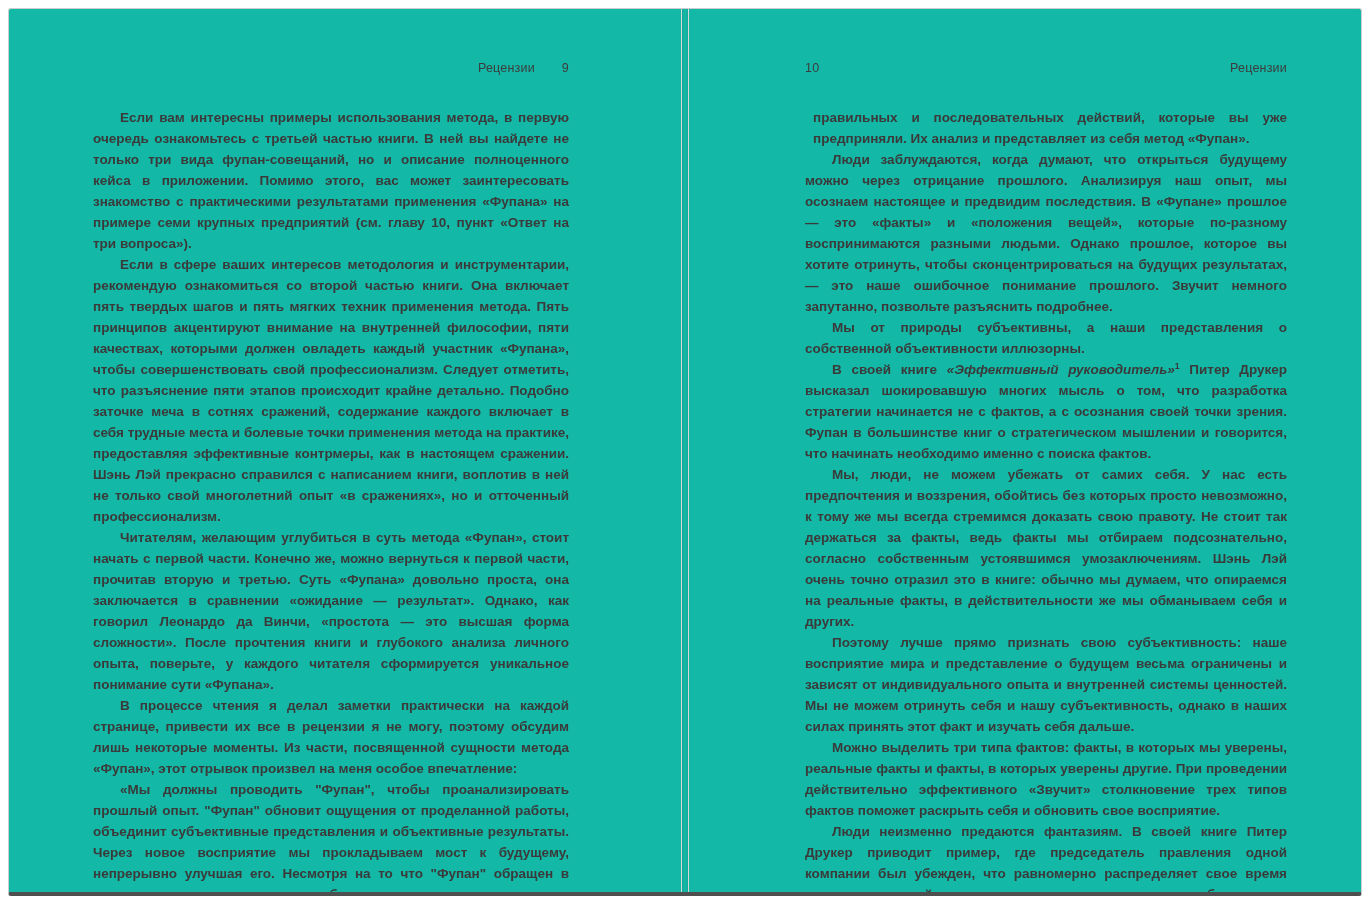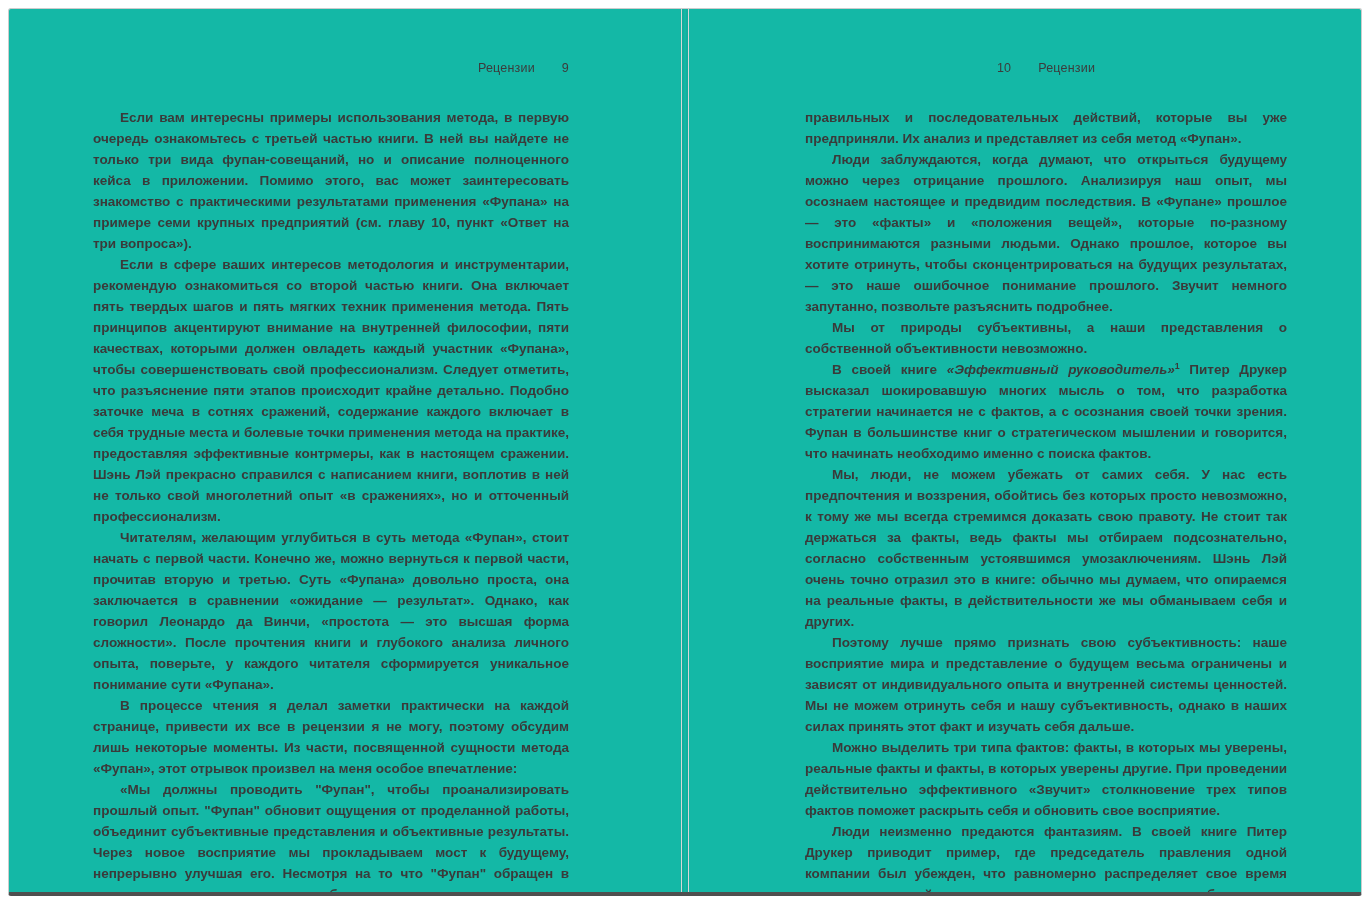--- a/index.html
+++ b/index.html
@@ -31,31 +31,31 @@
 
   .page-header {
     font-size: 12.5px;
     letter-spacing: 0.2px;
     color: #3c3c3c;
     display: flex;
     gap: 27px;
     margin-bottom: 32px;
   }
   .page-left .page-header { justify-content: flex-end; }
-  .page-right .page-header { justify-content: center; }
+  .page-right .page-header { justify-content: space-between; }
 
   .body-text {
     font-size: 13.5px;
     line-height: 21px;
     color: #3a3a3a;
     text-align: justify;
     font-weight: bold;
   }
   .para { margin: 0; text-indent: 27px; }
-  .para.no-indent { text-indent: 0; }
+  .para.no-indent { text-indent: 0; margin-left: 8px; }
   .book-title { font-style: italic; }
   .fn-ref { font-size: 0.65em; line-height: 0; }
 
   .gutter {
     position: absolute;
     left: 50%;
     top: 0;
     bottom: 0;
     width: 10px;
     transform: translateX(-50%);
@@ -95,21 +95,21 @@
   </div>
 
   <div class="page page-right">
     <div class="page-header">
       <span>10</span>
       <span>Рецензии</span>
     </div>
     <div class="body-text">
       <p class="para no-indent">правильных и последовательных действий, которые вы уже предприняли. Их анализ и представляет из себя метод «Фупан».</p>
       <p class="para">Люди заблуждаются, когда думают, что открыться будущему можно через отрицание прошлого. Анализируя наш опыт, мы осознаем настоящее и предвидим последствия. В «Фупане» прошлое — это «факты» и «положения вещей», которые по-разному воспринимаются разными людьми. Однако прошлое, которое вы хотите отринуть, чтобы сконцентрироваться на будущих результатах, — это наше ошибочное понимание прошлого. Звучит немного запутанно, позвольте разъяснить подробнее.</p>
-      <p class="para">Мы от природы субъективны, а наши представления о собственной объективности невозможно.</p>
+      <p class="para">Мы от природы субъективны, а наши представления о собственной объективности иллюзорны.</p>
       <p class="para"><span>В своей книге </span><i class="book-title">«Эффективный руководитель»</i><sup class="fn-ref">1</sup><span> Питер Друкер высказал шокировавшую многих мысль о том, что разработка стратегии начинается не с фактов, а с осознания своей точки зрения. Фупан в большинстве книг о стратегическом мышлении и говорится, что начинать необходимо именно с поиска фактов.</span></p>
       <p class="para">Мы, люди, не можем убежать от самих себя. У нас есть предпочтения и воззрения, обойтись без которых просто невозможно, к тому же мы всегда стремимся доказать свою правоту. Не стоит так держаться за факты, ведь факты мы отбираем подсознательно, согласно собственным устоявшимся умозаключениям. Шэнь Лэй очень точно отразил это в книге: обычно мы думаем, что опираемся на реальные факты, в действительности же мы обманываем себя и других.</p>
       <p class="para">Поэтому лучше прямо признать свою субъективность: наше восприятие мира и представление о будущем весьма ограничены и зависят от индивидуального опыта и внутренней системы ценностей. Мы не можем отринуть себя и нашу субъективность, однако в наших силах принять этот факт и изучать себя дальше.</p>
       <p class="para">Можно выделить три типа фактов: факты, в которых мы уверены, реальные факты и факты, в которых уверены другие. При проведении действительно эффективного «Звучит» столкновение трех типов фактов поможет раскрыть себя и обновить свое восприятие.</p>
       <p class="para">Люди неизменно предаются фантазиям. В своей книге Питер Друкер приводит пример, где председатель правления одной компании был убежден, что равномерно распределяет свое время между взаимодействием с руководством компании, общением с ключевыми клиентами и участием</p>
     </div>
 
   </div>
 
   <div class="gutter">

